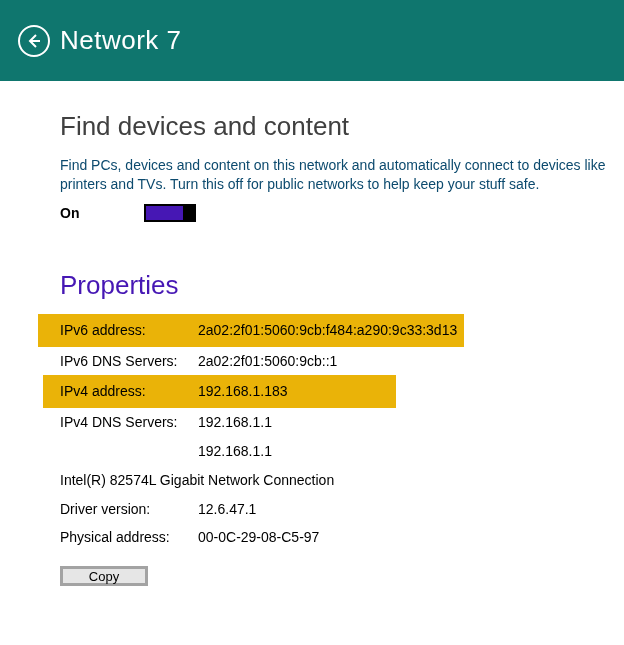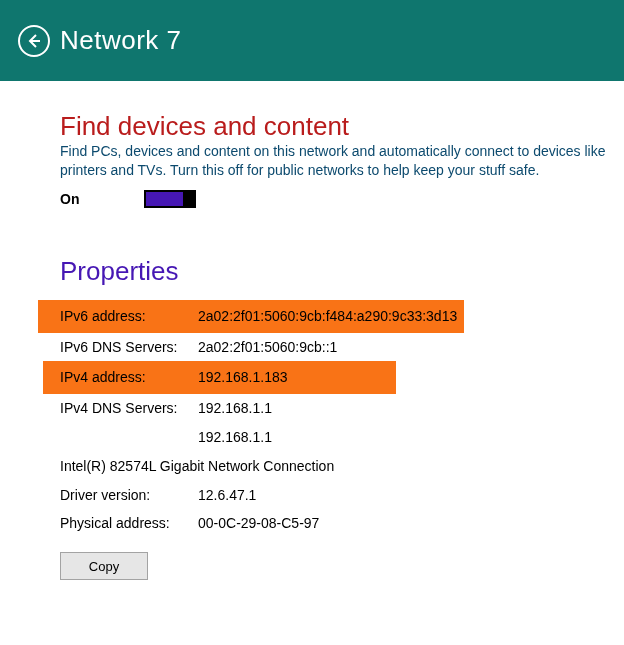--- a/index.html
+++ b/index.html
@@ -24,24 +24,24 @@
   .header-title {
     font-size: 26px;
     font-weight: 300;
     letter-spacing: 0.5px;
   }
   .content {
     padding: 30px 0 0 60px;
     width: 624px;
   }
   .section-title {
-    color: #b91c1c;
+    color: #404040;
     font-size: 26px;
     font-weight: 400;
-    margin-bottom: 0;
+    margin-bottom: 14px;
   }
   .desc {
     color: #0c4a6e;
     font-size: 14px;
     line-height: 1.35;
     max-width: 555px;
     margin-bottom: 10px;
   }
   .toggle-row {
     display: flex;
@@ -76,34 +76,34 @@
     font-size: 14px;
     line-height: 1.2;
   }
   .prop-row {
     display: flex;
     padding: 6px 0;
     margin-left: -22px;
     padding-left: 22px;
   }
   .prop-row.hl {
-    background: #f97316;
+    background: #eab308;
     width: 426px;
     padding-top: 8px;
     padding-bottom: 8px;
   }
   .prop-row.hl.wide { width: 426px; }
   .prop-row.hl.narrow { width: 353px; margin-left: -17px; padding-left: 17px; }
   .prop-key { width: 138px; color: #000; }
   .prop-val { color: #000; }
   .copy-btn {
     margin-top: 14px;
     width: 88px;
-    height: 28px;
-    border: 1px solid #a3a3a3;
+    height: 20px;
+    border: 3px solid #a3a3a3;
     background: #e6e6e6;
     font-size: 13px;
     cursor: pointer;
     font-family: inherit;
     text-align: center;
   }
 </style>
 </head>
 <body>
 

